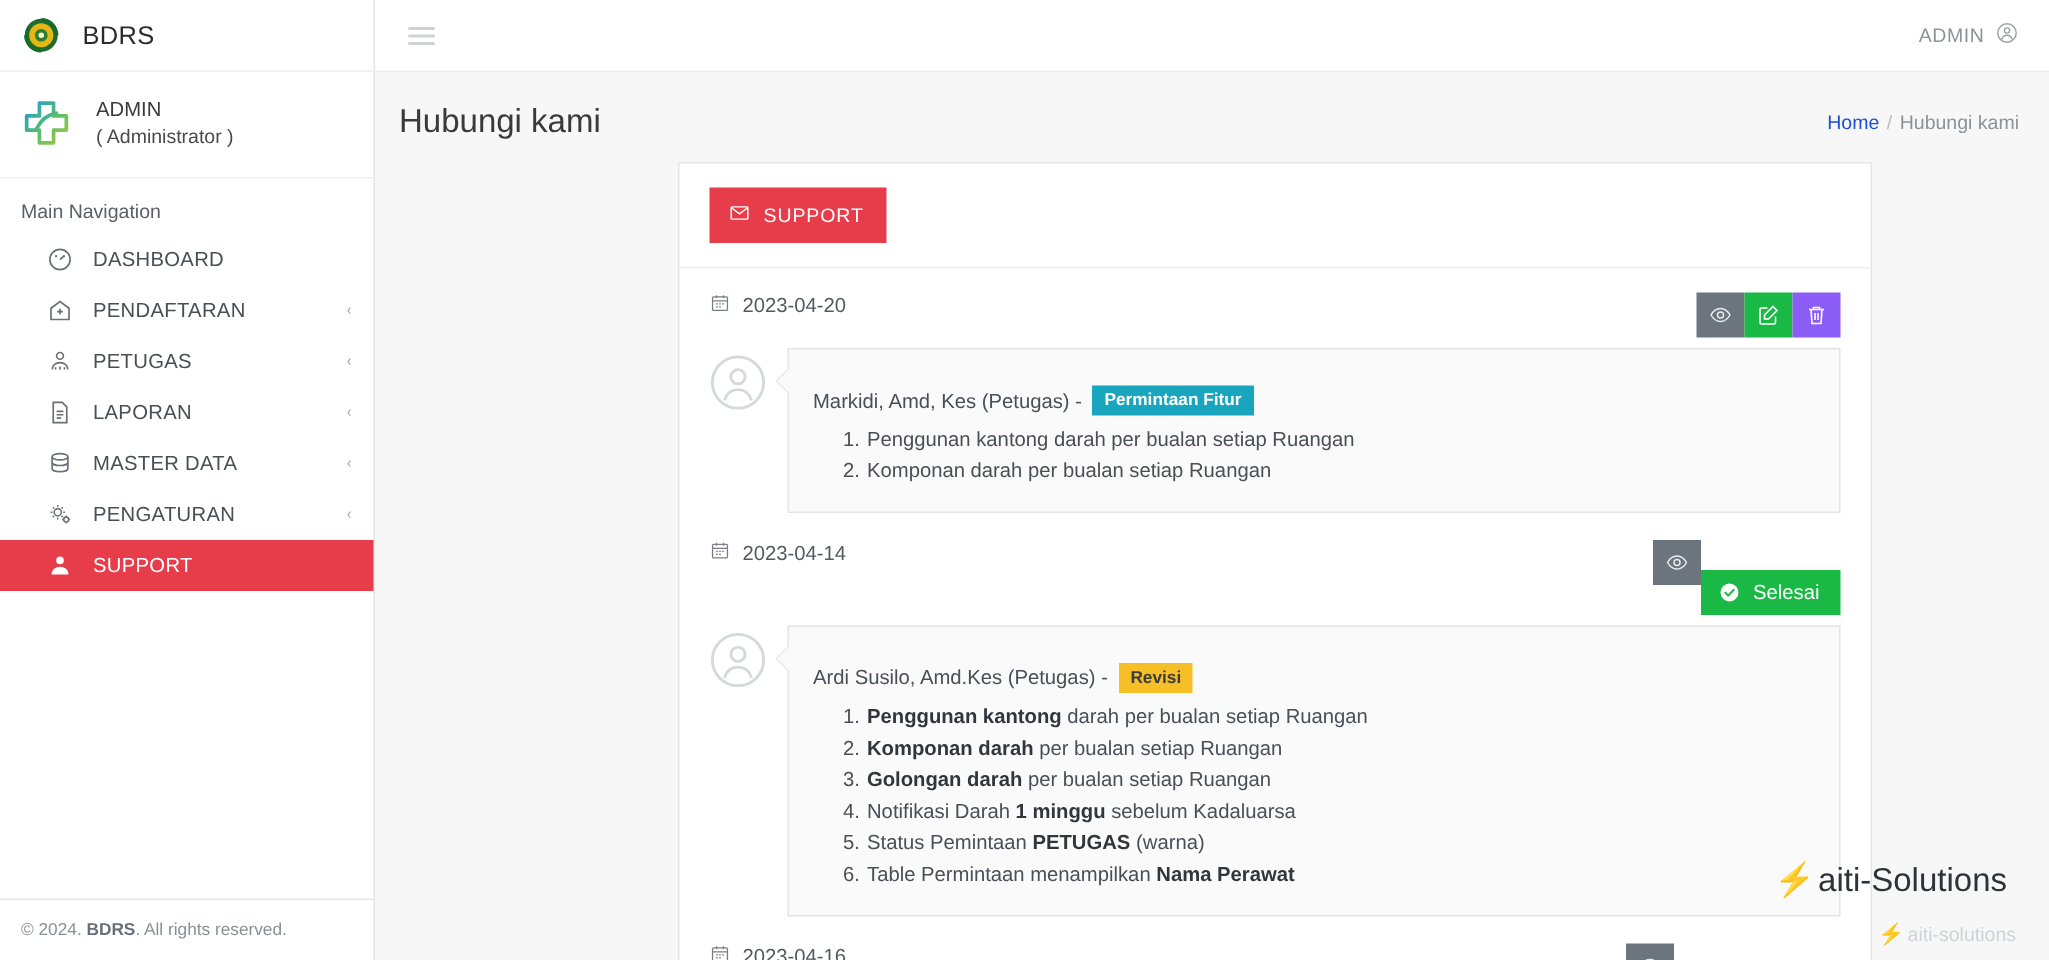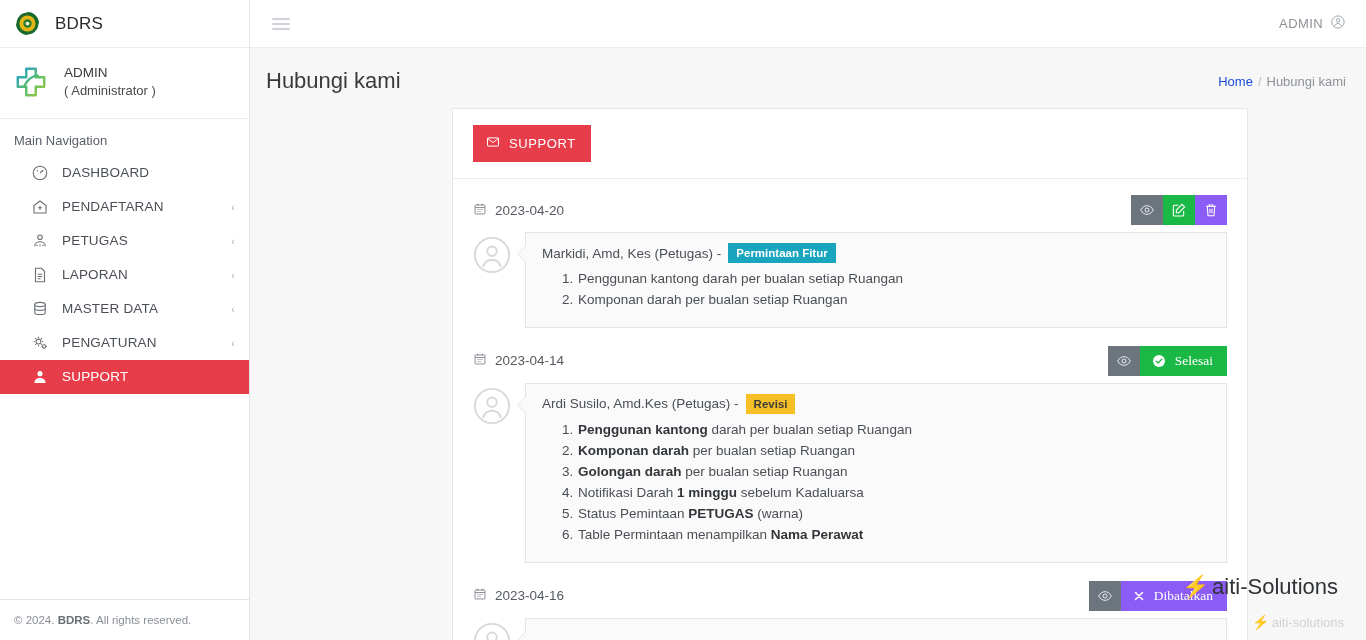--- a/index.html
+++ b/index.html
@@ -170,21 +170,21 @@
     gap: 9px;
     cursor: pointer;
     font-family: "Liberation Sans", sans-serif;
   }
 
   .card-body { padding: 16px 20px 0 20px; }
 
   
   .tl-row {
     display: flex;
-    align-items: center;
+    align-items: flex-start;
     justify-content: space-between;
     margin-bottom: 7px;
     min-height: 30px;
   }
   .tl-date {
     display: flex; align-items: center; gap: 8px;
     font-size: 13.5px; color: #555a60;
   }
   .tl-actions { display: flex; }
   .act-btn {
@@ -194,40 +194,41 @@
     color: #ffffff;
   }
   .act-gray  { background: #6c757d; }
   .act-green { background: #1ab845; }
   .act-red   { background: #8b5cf6; }
   .act-wide {
     width: auto;
     padding: 0 14px 0 11px;
     gap: 8px;
     font-size: 13.5px;
-    font-family: Liberation Serif, serif;
+    font-family: Liberation Sans, sans-serif;
+    margin-top: 20px;
   }
 
   .tl-entry {
     display: flex;
     align-items: flex-start;
     gap: 0;
     margin-bottom: 18px;
   }
   .tl-avatar {
     width: 38px; height: 38px;
     flex: 0 0 38px;
     margin-right: 14px;
     margin-top: 4px;
   }
   .tl-bubble {
     flex: 1;
     background: #fafafa;
     border: 1px solid #e4e4e4;
-    padding: 10px 16px 16px 16px;
+    padding: 24px 16px 16px 16px;
     position: relative;
   }
   .tl-bubble::before {
     content: "";
     position: absolute;
     left: -9px; top: 12px;
     width: 0; height: 0;
     border-top: 9px solid transparent;
     border-bottom: 9px solid transparent;
     border-right: 9px solid #e4e4e4;

